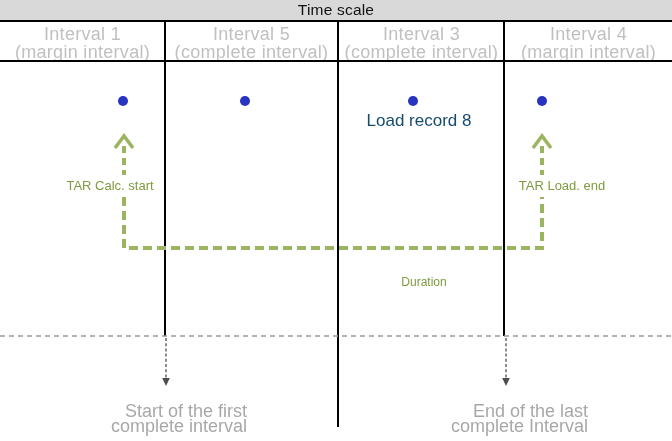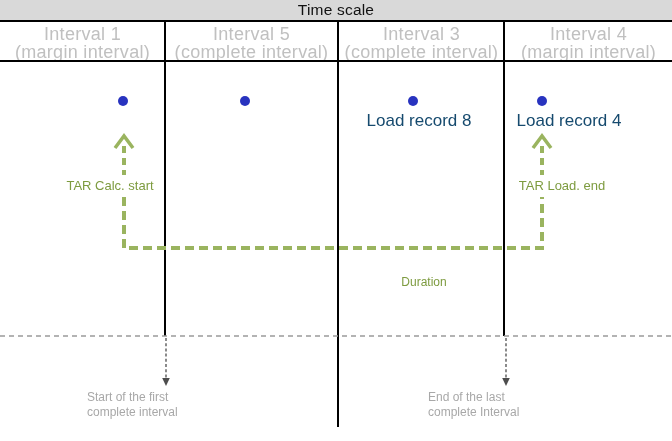--- a/index.html
+++ b/index.html
@@ -30,22 +30,22 @@
   }
   .green-label{
     position:absolute;top:178px;width:110px;text-align:center;
     color:var(--green-text);font-size:13px;line-height:16px;white-space:nowrap;
   }
   .duration{
     position:absolute;top:272px;left:364px;width:120px;text-align:center;
     color:var(--green-text);font-size:12px;line-height:20px;
   }
   .note{
-    position:absolute;top:390px;width:160px;text-align:left;
-    color:var(--note-text);font-size:12px;line-height:14.5px;white-space:nowrap;
+    position:absolute;top:404px;width:160px;text-align:right;
+    color:var(--note-text);font-size:18px;line-height:14.5px;white-space:nowrap;
   }
   svg.overlay{position:absolute;left:0;top:0;}
   .black-fill{fill:var(--line-black);}
   .gs{stroke:var(--green-line);fill:none;}
   .gs.shaft{stroke-width:4;}
   .gs.head{stroke-width:3.5;}
   .gray-line{stroke:var(--gray-dash);stroke-width:1.4;}
   .arrow-line{stroke:var(--arrow-gray);stroke-width:1.3;}
   .arrow-fill{fill:var(--arrow-gray);}
 </style>
@@ -74,21 +74,20 @@
     <div>Interval 4</div>
     <div>(margin interval)</div>
   </div>
 
   <div class="dot" style="left:118px"></div>
   <div class="dot" style="left:240px"></div>
   <div class="dot" style="left:408px"></div>
   <div class="dot" style="left:537px"></div>
 
   <div class="rec" style="left:349px">Load record 8</div>
-  <div class="rec" style="left:499px">Load record 4</div>
 
   <div class="green-label" style="left:55px">TAR Calc. start</div>
   <div class="green-label" style="left:507px">TAR Load. end</div>
   <div class="duration">Duration</div>
 
   <div class="note" style="left:87px">
     <div>Start of the first</div>
     <div>complete interval</div>
   </div>
   <div class="note" style="left:428px">

